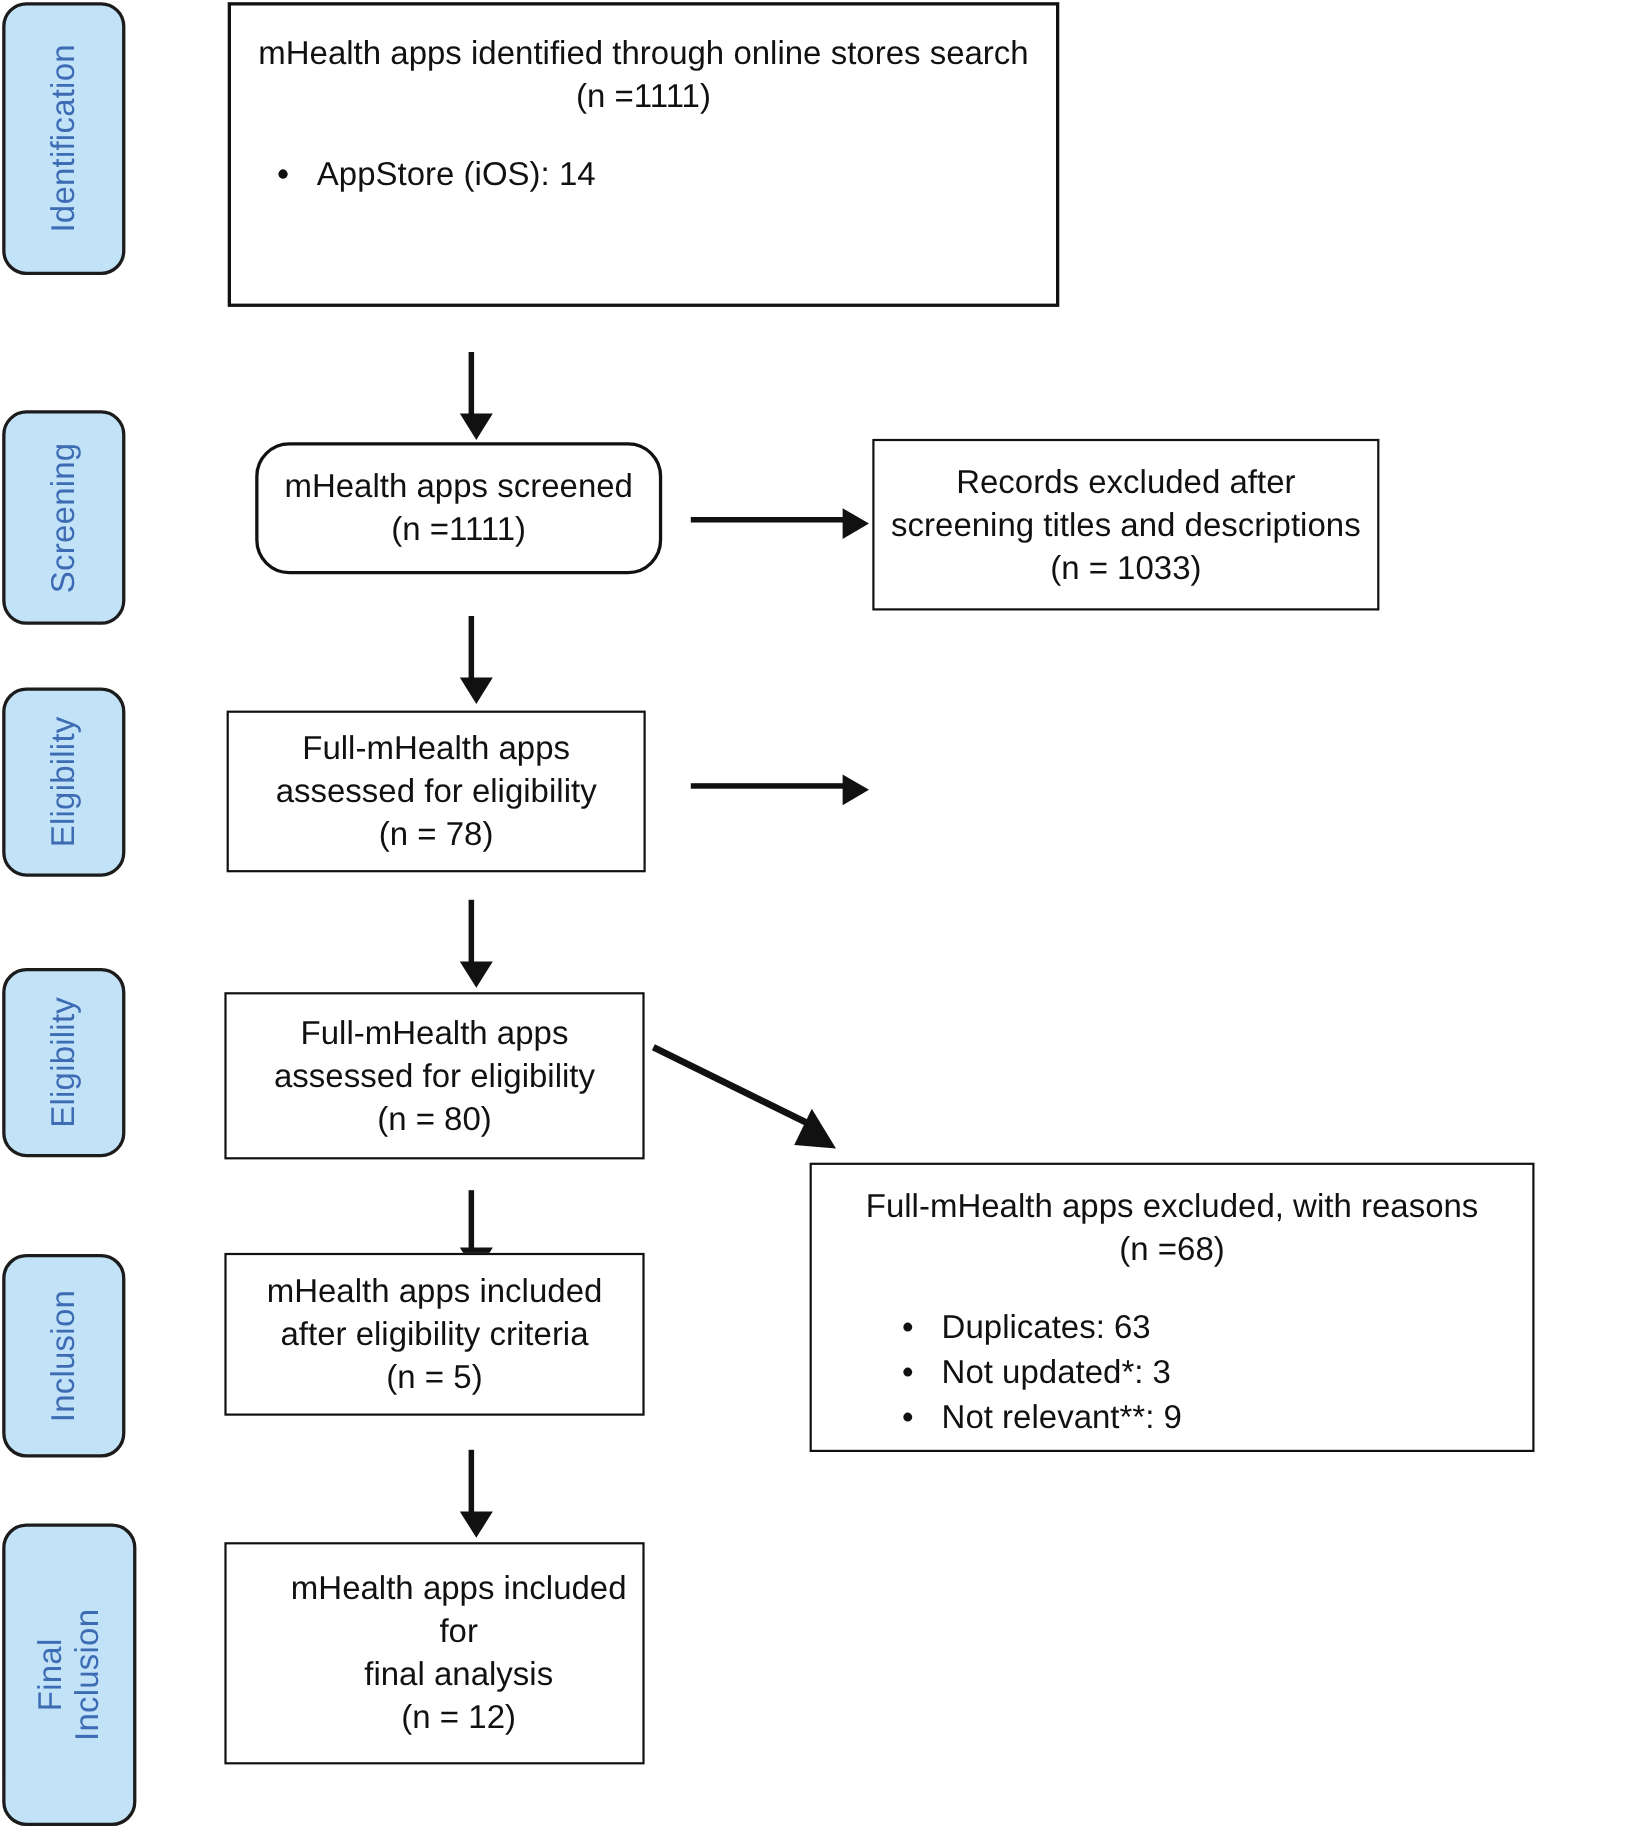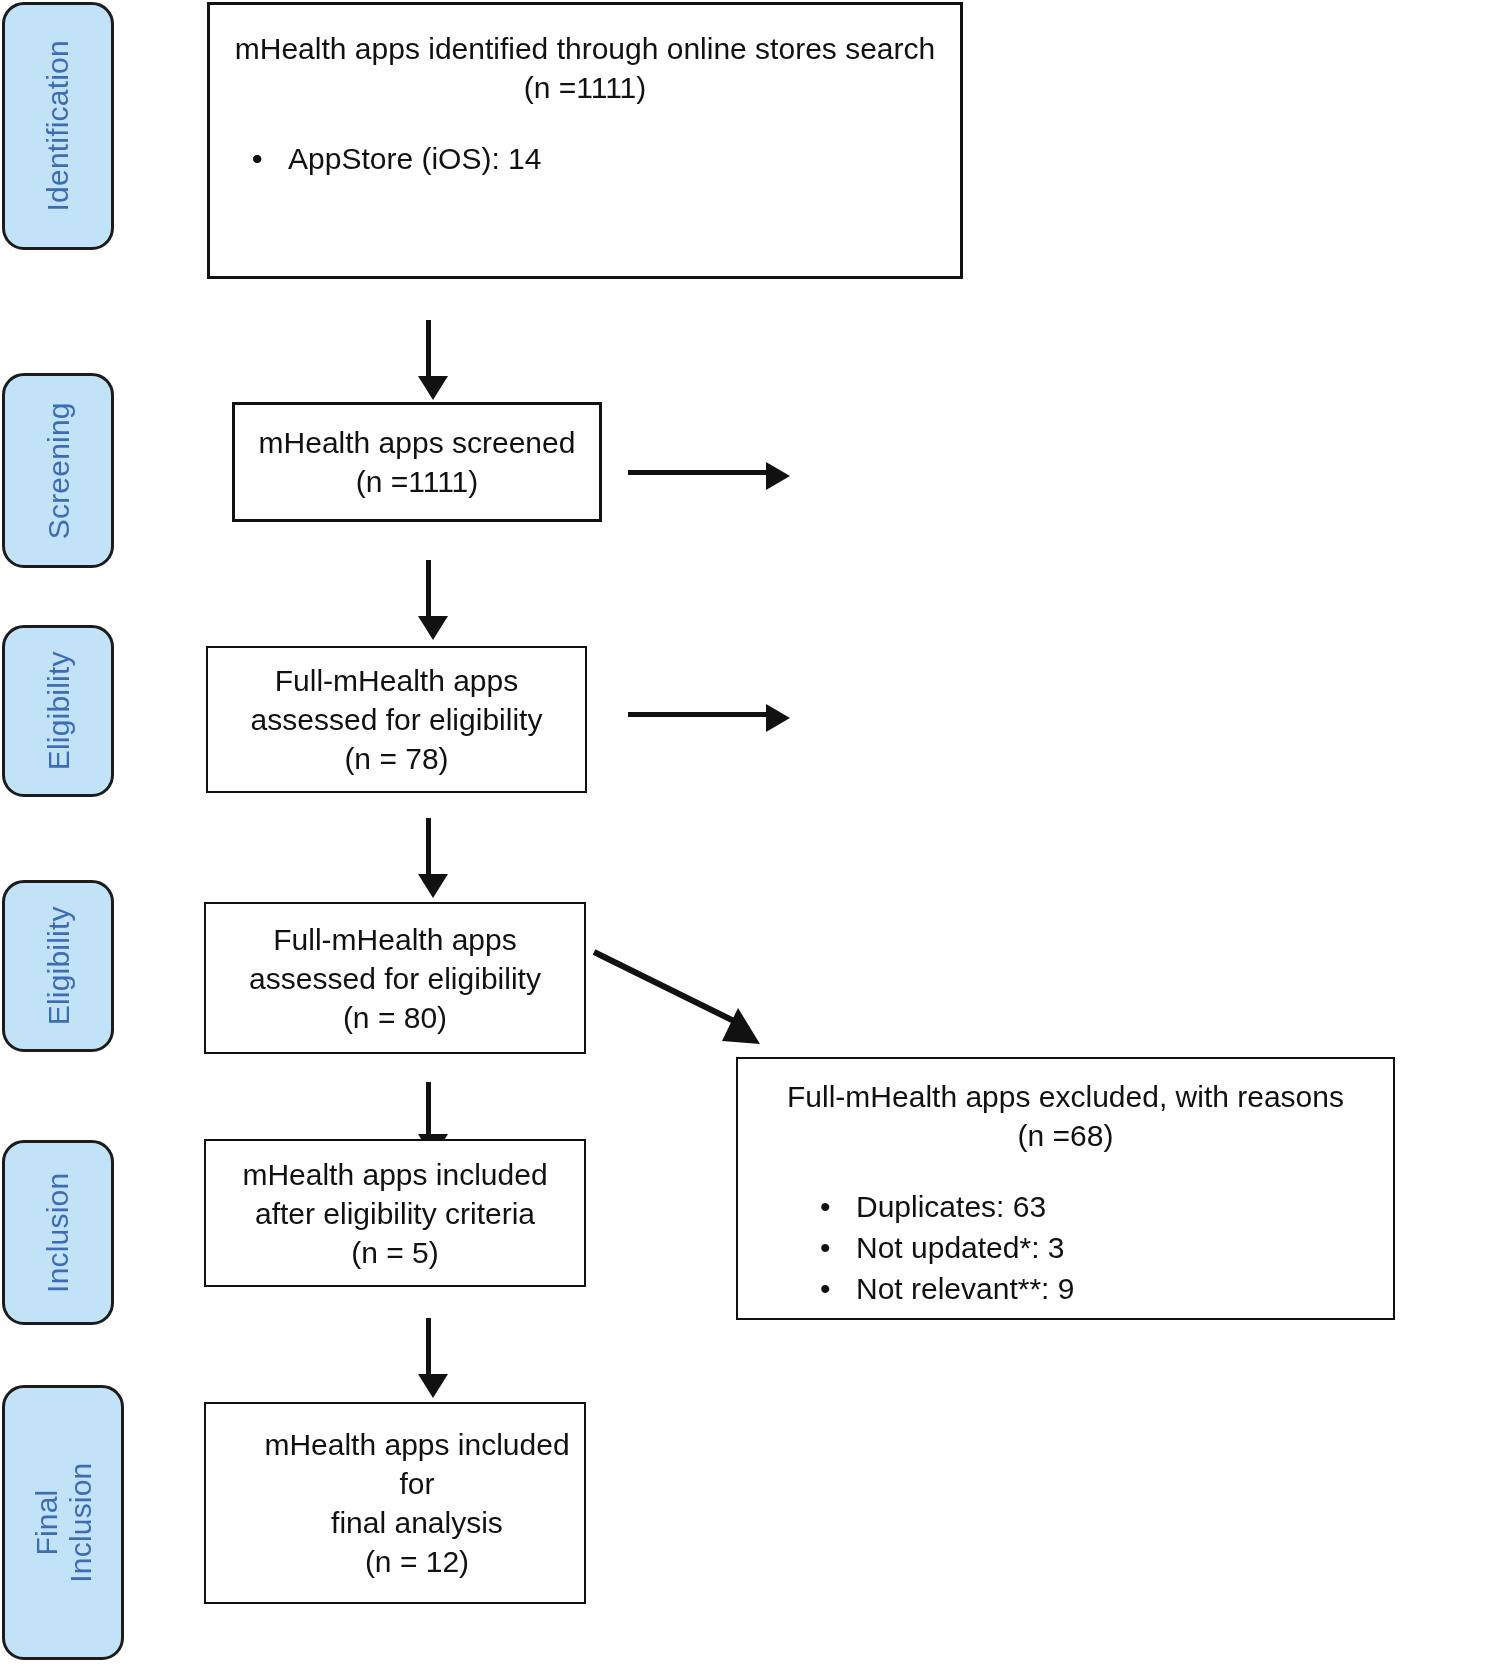--- a/index.html
+++ b/index.html
@@ -158,29 +158,34 @@
         <span class="dot">•</span>
         <span>AppStore (iOS): 14</span>
       </li>
     </ul>
   </div>
 
   <div class="arrow-v" style="left:426px; top:320px; height:58px;">
     <div class="head"></div>
   </div>
 
-  <div class="box" style="left:232px; top:402px; width:370px; height:120px;">
+  <div class="box" style="left:232px; top:402px; width:370px; height:120px;border-radius:31px;">
     <div class="headline">mHealth apps screened
 (n =1111)</div>
   </div>
 
   <div class="arrow-h" style="left:628px; top:470px; width:140px;">
     <div class="head"></div>
   </div>
 
+  <div class="box thin" style="left:793px; top:399px; width:461px; height:156px;">
+    <div class="headline">Records excluded after
+screening titles and descriptions
+(n = 1033)</div>
+  </div>
 
   <div class="arrow-v" style="left:426px; top:560px; height:58px;">
     <div class="head"></div>
   </div>
 
   <div class="box thin" style="left:206px; top:646px; width:381px; height:147px;">
     <div class="headline">Full-mHealth apps
 assessed for eligibility
 (n = 78)</div>
   </div>

